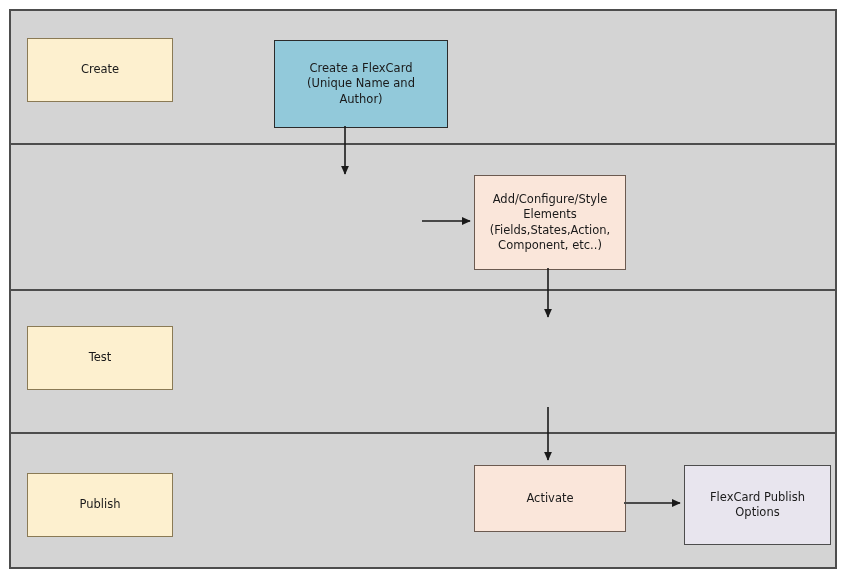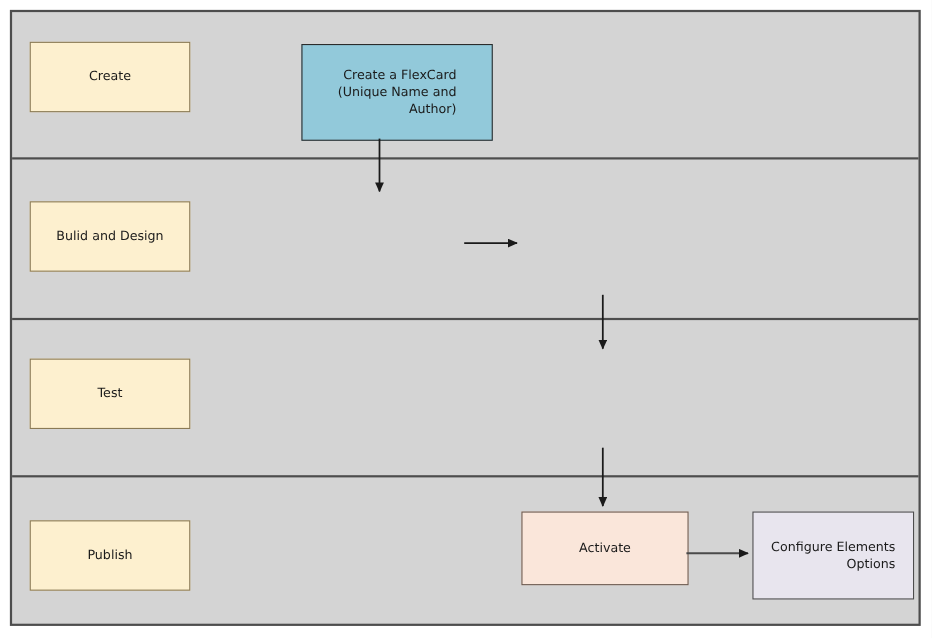--- a/index.html
+++ b/index.html
@@ -43,21 +43,21 @@
     border-top: 2px solid #4d4d4d;
   }
 
   
   .node {
     position: absolute;
     box-sizing: border-box;
     display: flex;
     align-items: center;
     justify-content: center;
-    text-align: right;
+    text-align: center;
     font-size: 11.5px;
     line-height: 1.32;
     color: #1a1a1a;
     padding: 2px 2px;
     white-space: pre-line;
   }
 
   .node.lane-label {
     background: #fdf0cf;
     border: 1.5px solid #8a7a55;
@@ -99,36 +99,39 @@
 <div id="canvas">
 
   <div class="lane-container">
 
     <div class="lane-divider" style="top:132px;"></div>
     <div class="lane-divider" style="top:278px;"></div>
     <div class="lane-divider" style="top:421px;"></div>
 
     <div class="node lane-label" style="left:16px; top:27px; width:146px; height:64px;">Create</div>
 
-    <div class="node lane-label" style="left:16px; top:172px; width:146px; height:64px;">Bulid and Design</div>
 
     <div class="node lane-label" style="left:16px; top:462px; width:146px; height:64px;">Publish</div>
 
     <div class="node lane-label" style="left:16px; top:315px; width:146px; height:64px;">Test</div>
 
     <div class="node create-node" style="left:263px; top:29px; width:174px; height:88px;">Create a FlexCard
 (Unique Name and
 Author)</div>
 
 
+    <div class="node process-node" style="left:463px; top:164px; width:152px; height:95px;">Add/Configure/Style
+Elements
+(Fields,States,Action,
+Component, etc..)</div>
 
 
     <div class="node process-node" style="left:463px; top:454px; width:152px; height:67px;">Activate</div>
 
-    <div class="node publish-node" style="left:673px; top:454px; width:147px; height:80px;">Configure Elements
+    <div class="node publish-node" style="left:673px; top:454px; width:147px; height:80px;">FlexCard Publish
 Options</div>
 
   </div>
 
   <svg id="connectors" viewBox="0 0 847 580">
     <defs>
       <marker id="arrowhead" markerWidth="9" markerHeight="8" refX="8.2" refY="4" orient="auto" markerUnits="userSpaceOnUse">
         <path d="M0,0 L9,4 L0,8 Z" fill="#1a1a1a"></path>
       </marker>
     </defs>

